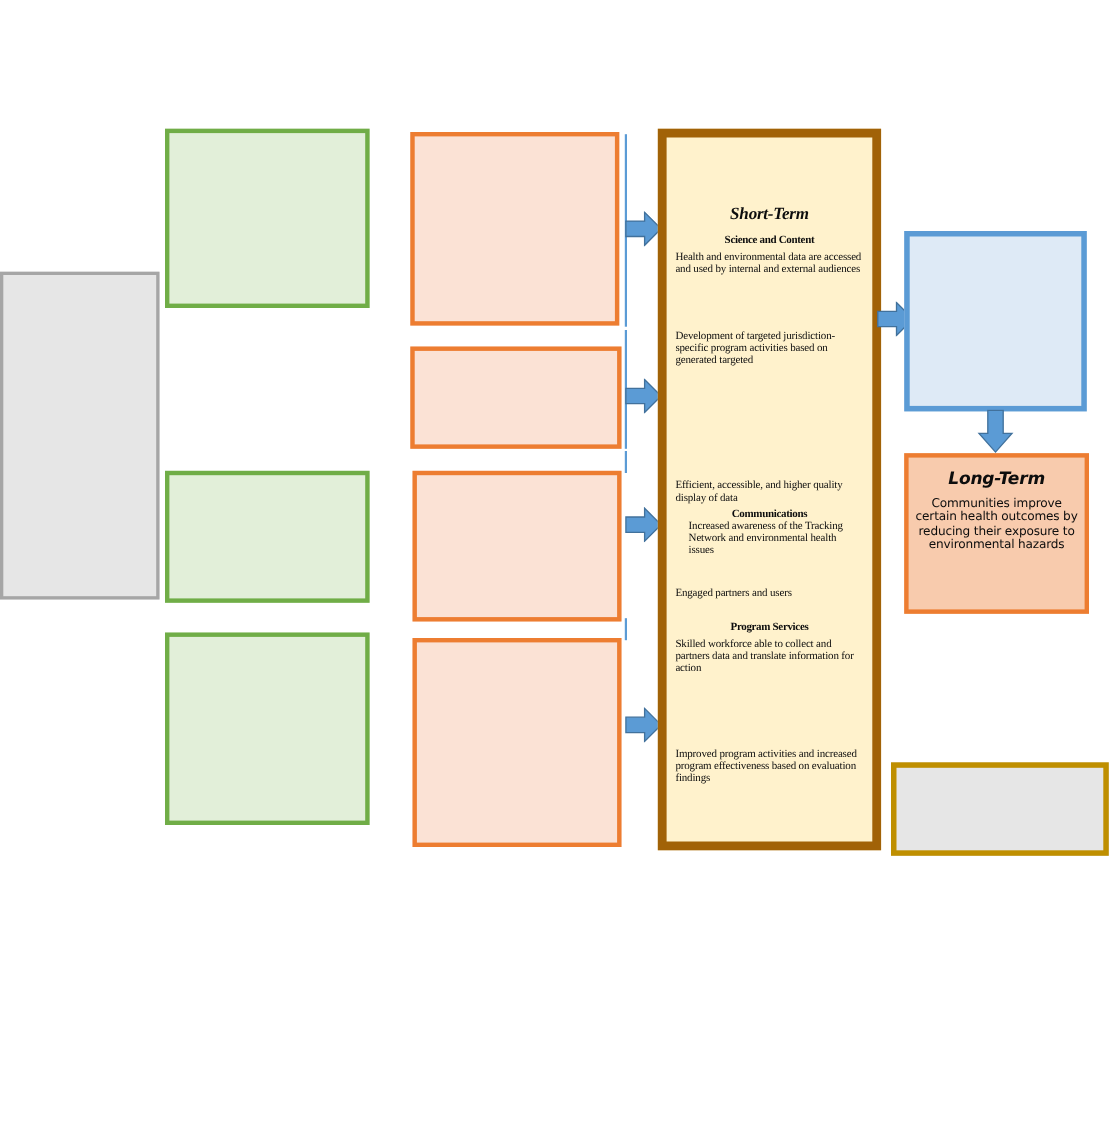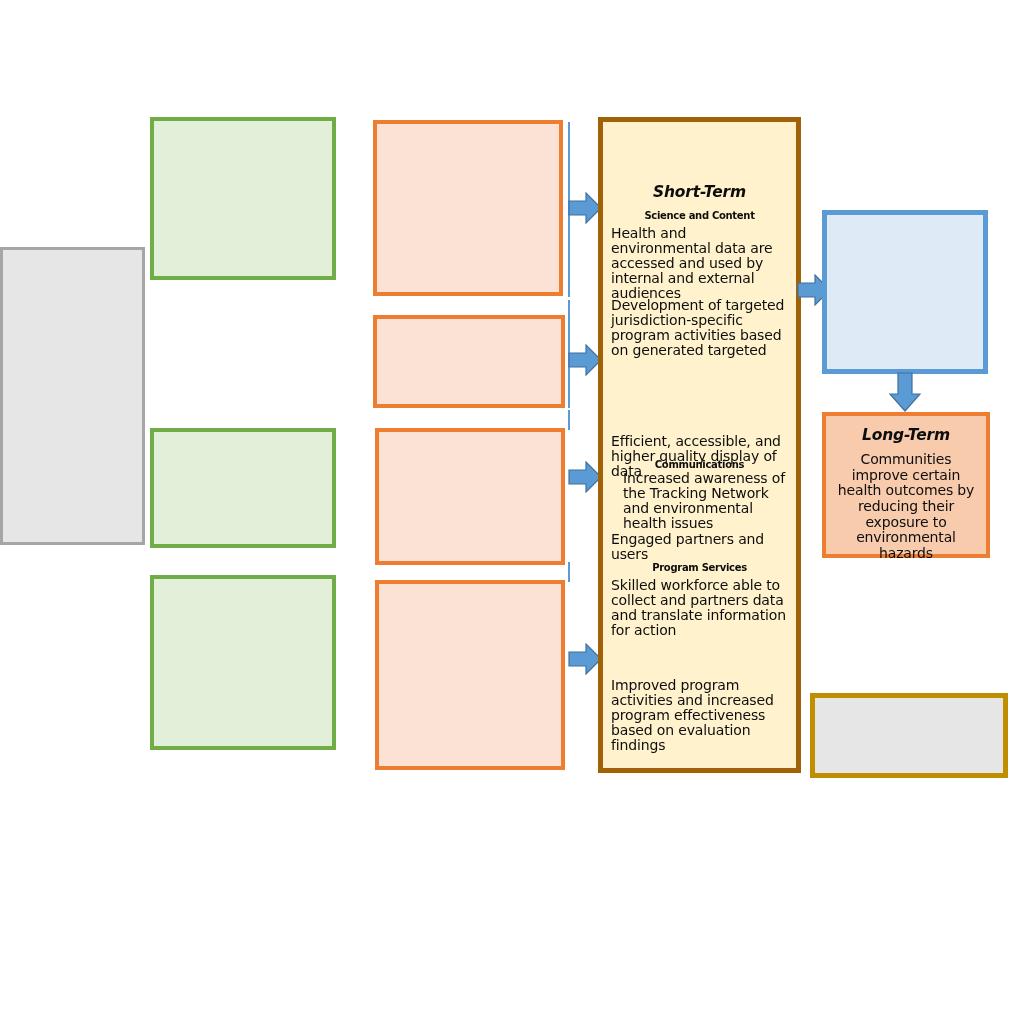--- a/index.html
+++ b/index.html
@@ -39,21 +39,22 @@
     background: #DEEAF6;
     border: 5px solid #5B9BD5;
   }
   .box-olive {
     background: #E6E6E6;
     border: 5px solid #BF8F00;
   }
   
   .box-yellow {
     background: #FFF2CC;
-    border: 5px solid #a16207;
+    border: 8px solid #a16207;
+    font-family: Liberation Serif, serif;
   }
   
   .box-peach {
     background: #F8CBAD;
     border: 4px solid #ED7D31;
   }
 
   
   .st-inner {
     position: absolute;
@@ -69,37 +70,37 @@
     text-align: center;
     letter-spacing: -0.2px;
   }
   .st-head {
     font-weight: bold;
     font-size: 10px;
     text-align: center;
     letter-spacing: -0.3px;
   }
   .st-body {
-    font-size: 14px;
+    font-size: 10px;
     line-height: 1.08;
     text-align: left;
     letter-spacing: -0.15px;
   }
 
   
   .lt-title {
     font-style: italic;
     font-weight: bold;
     font-size: 15.5px;
     text-align: center;
     color: #0d0d0d;
     letter-spacing: -0.2px;
   }
   .lt-body {
-    font-size: 14px;
+    font-size: 11px;
     line-height: 1.12;
     text-align: center;
     color: #0d0d0d;
     letter-spacing: -0.15px;
   }
 
   
   .arrow {
     position: absolute;
   }

